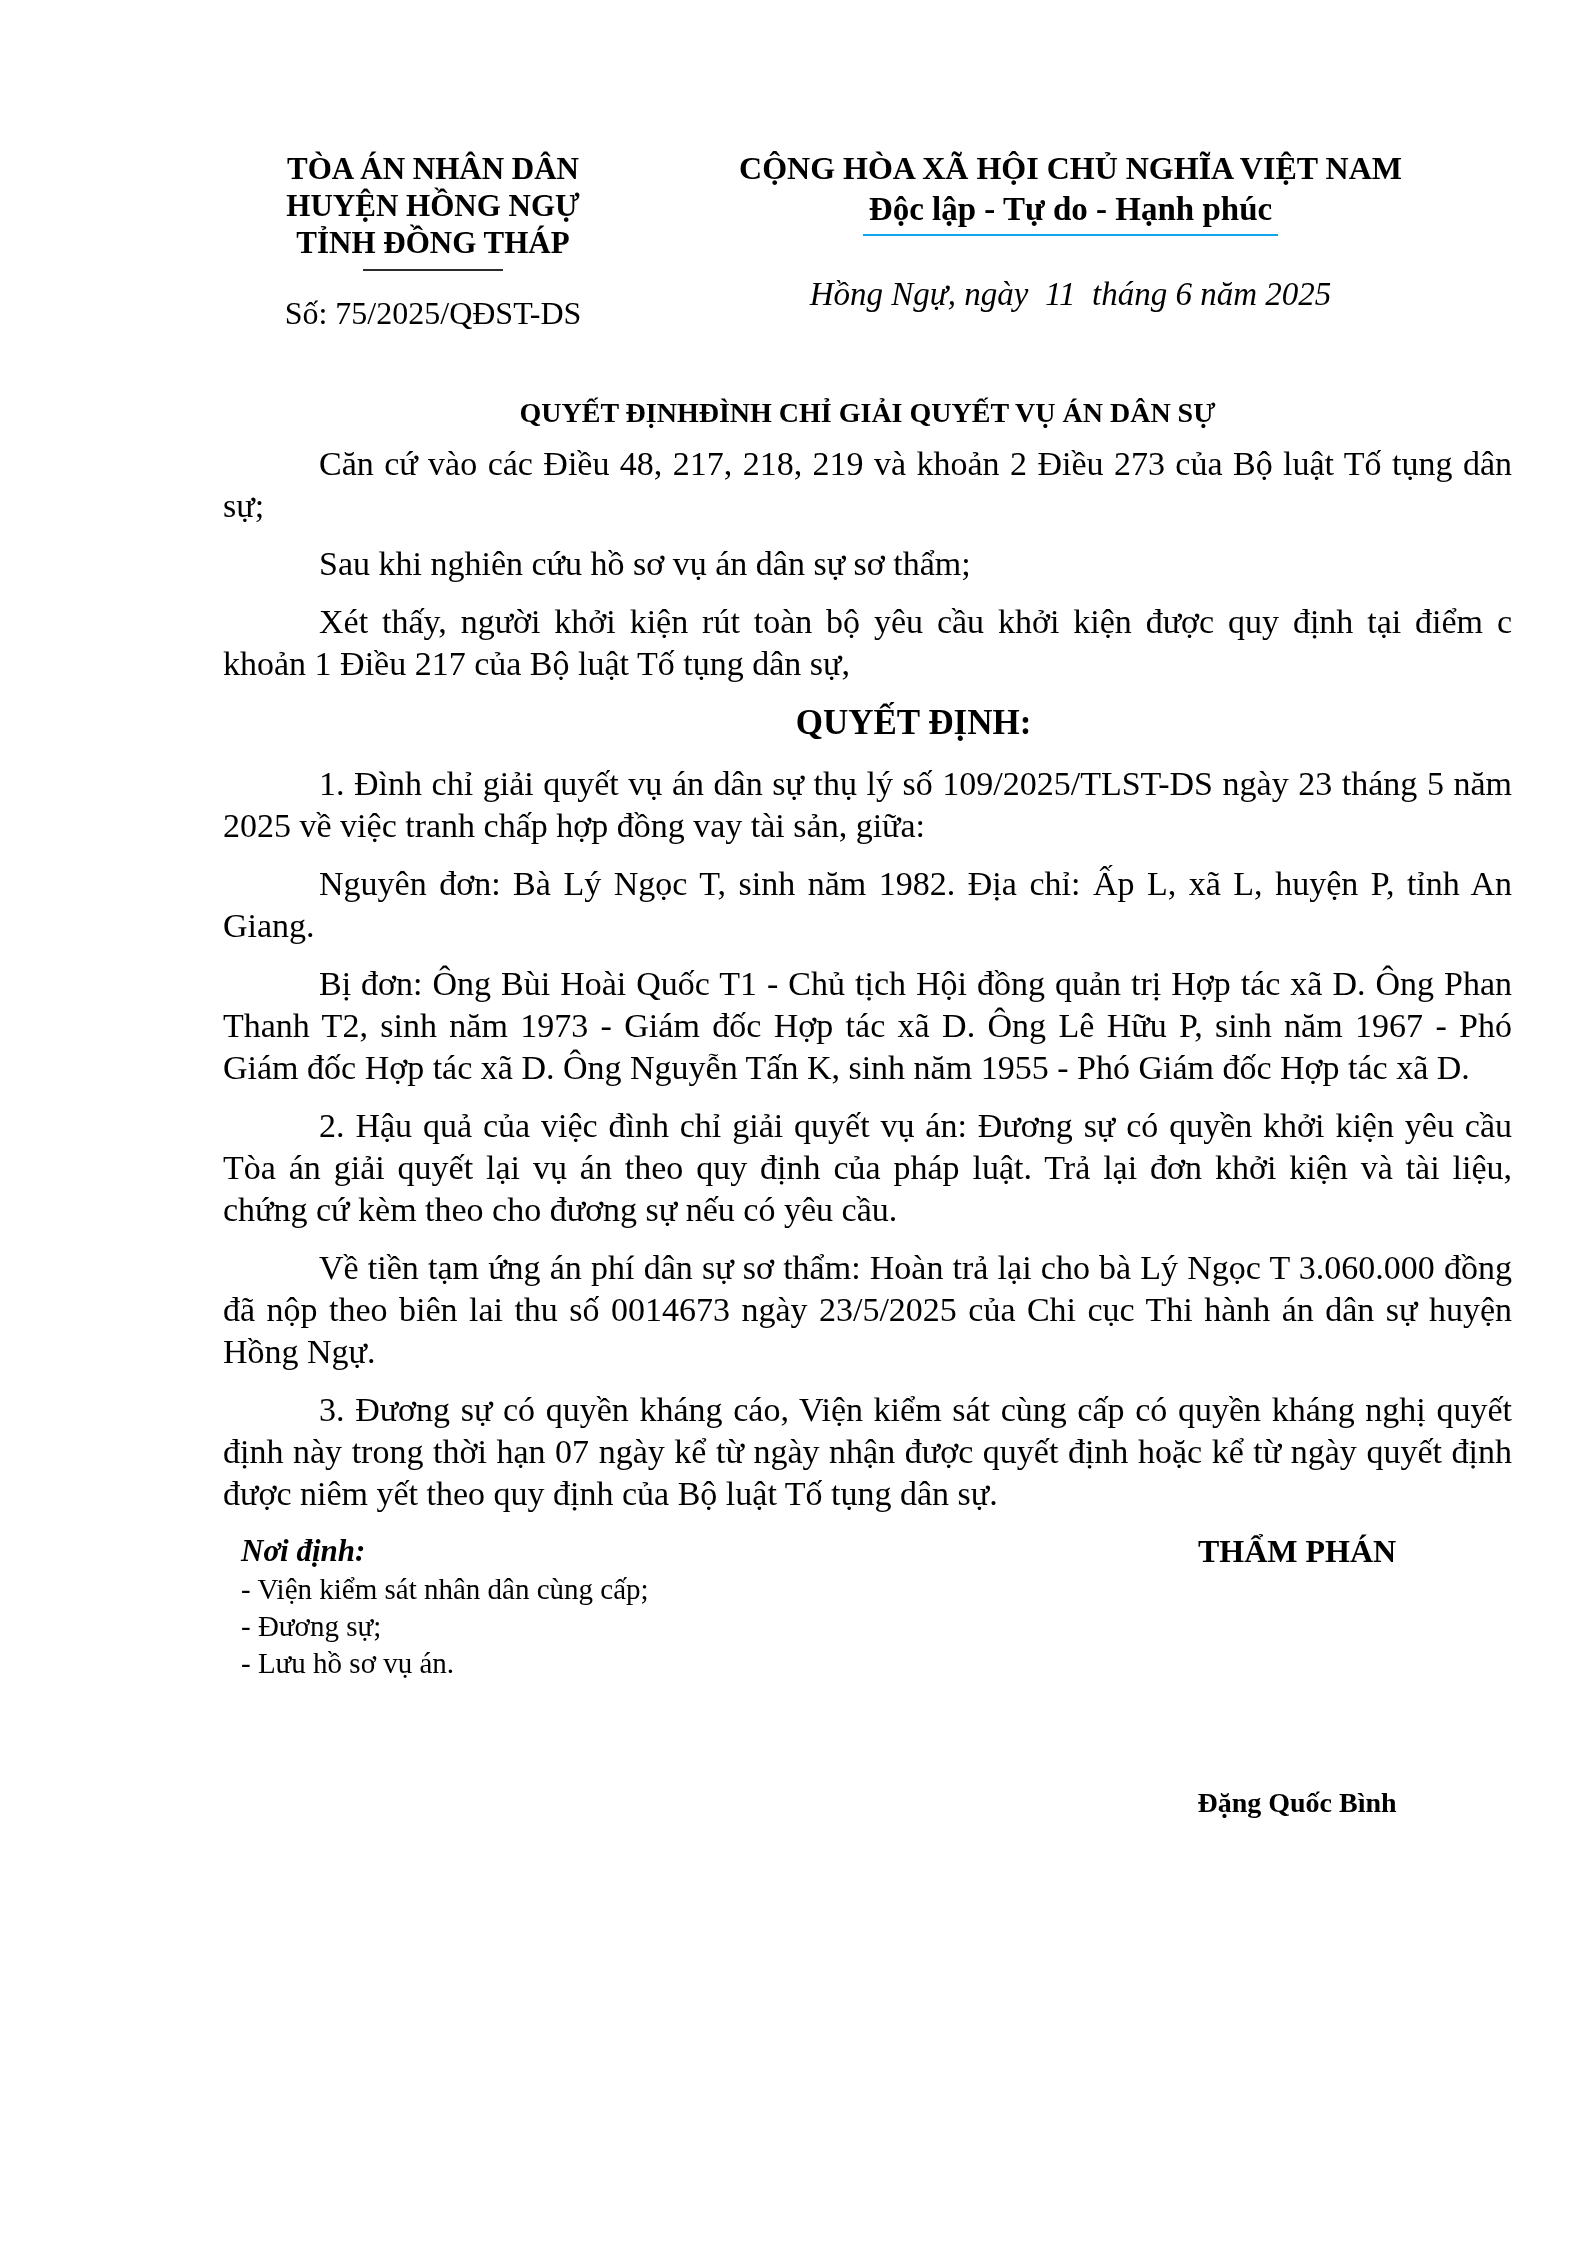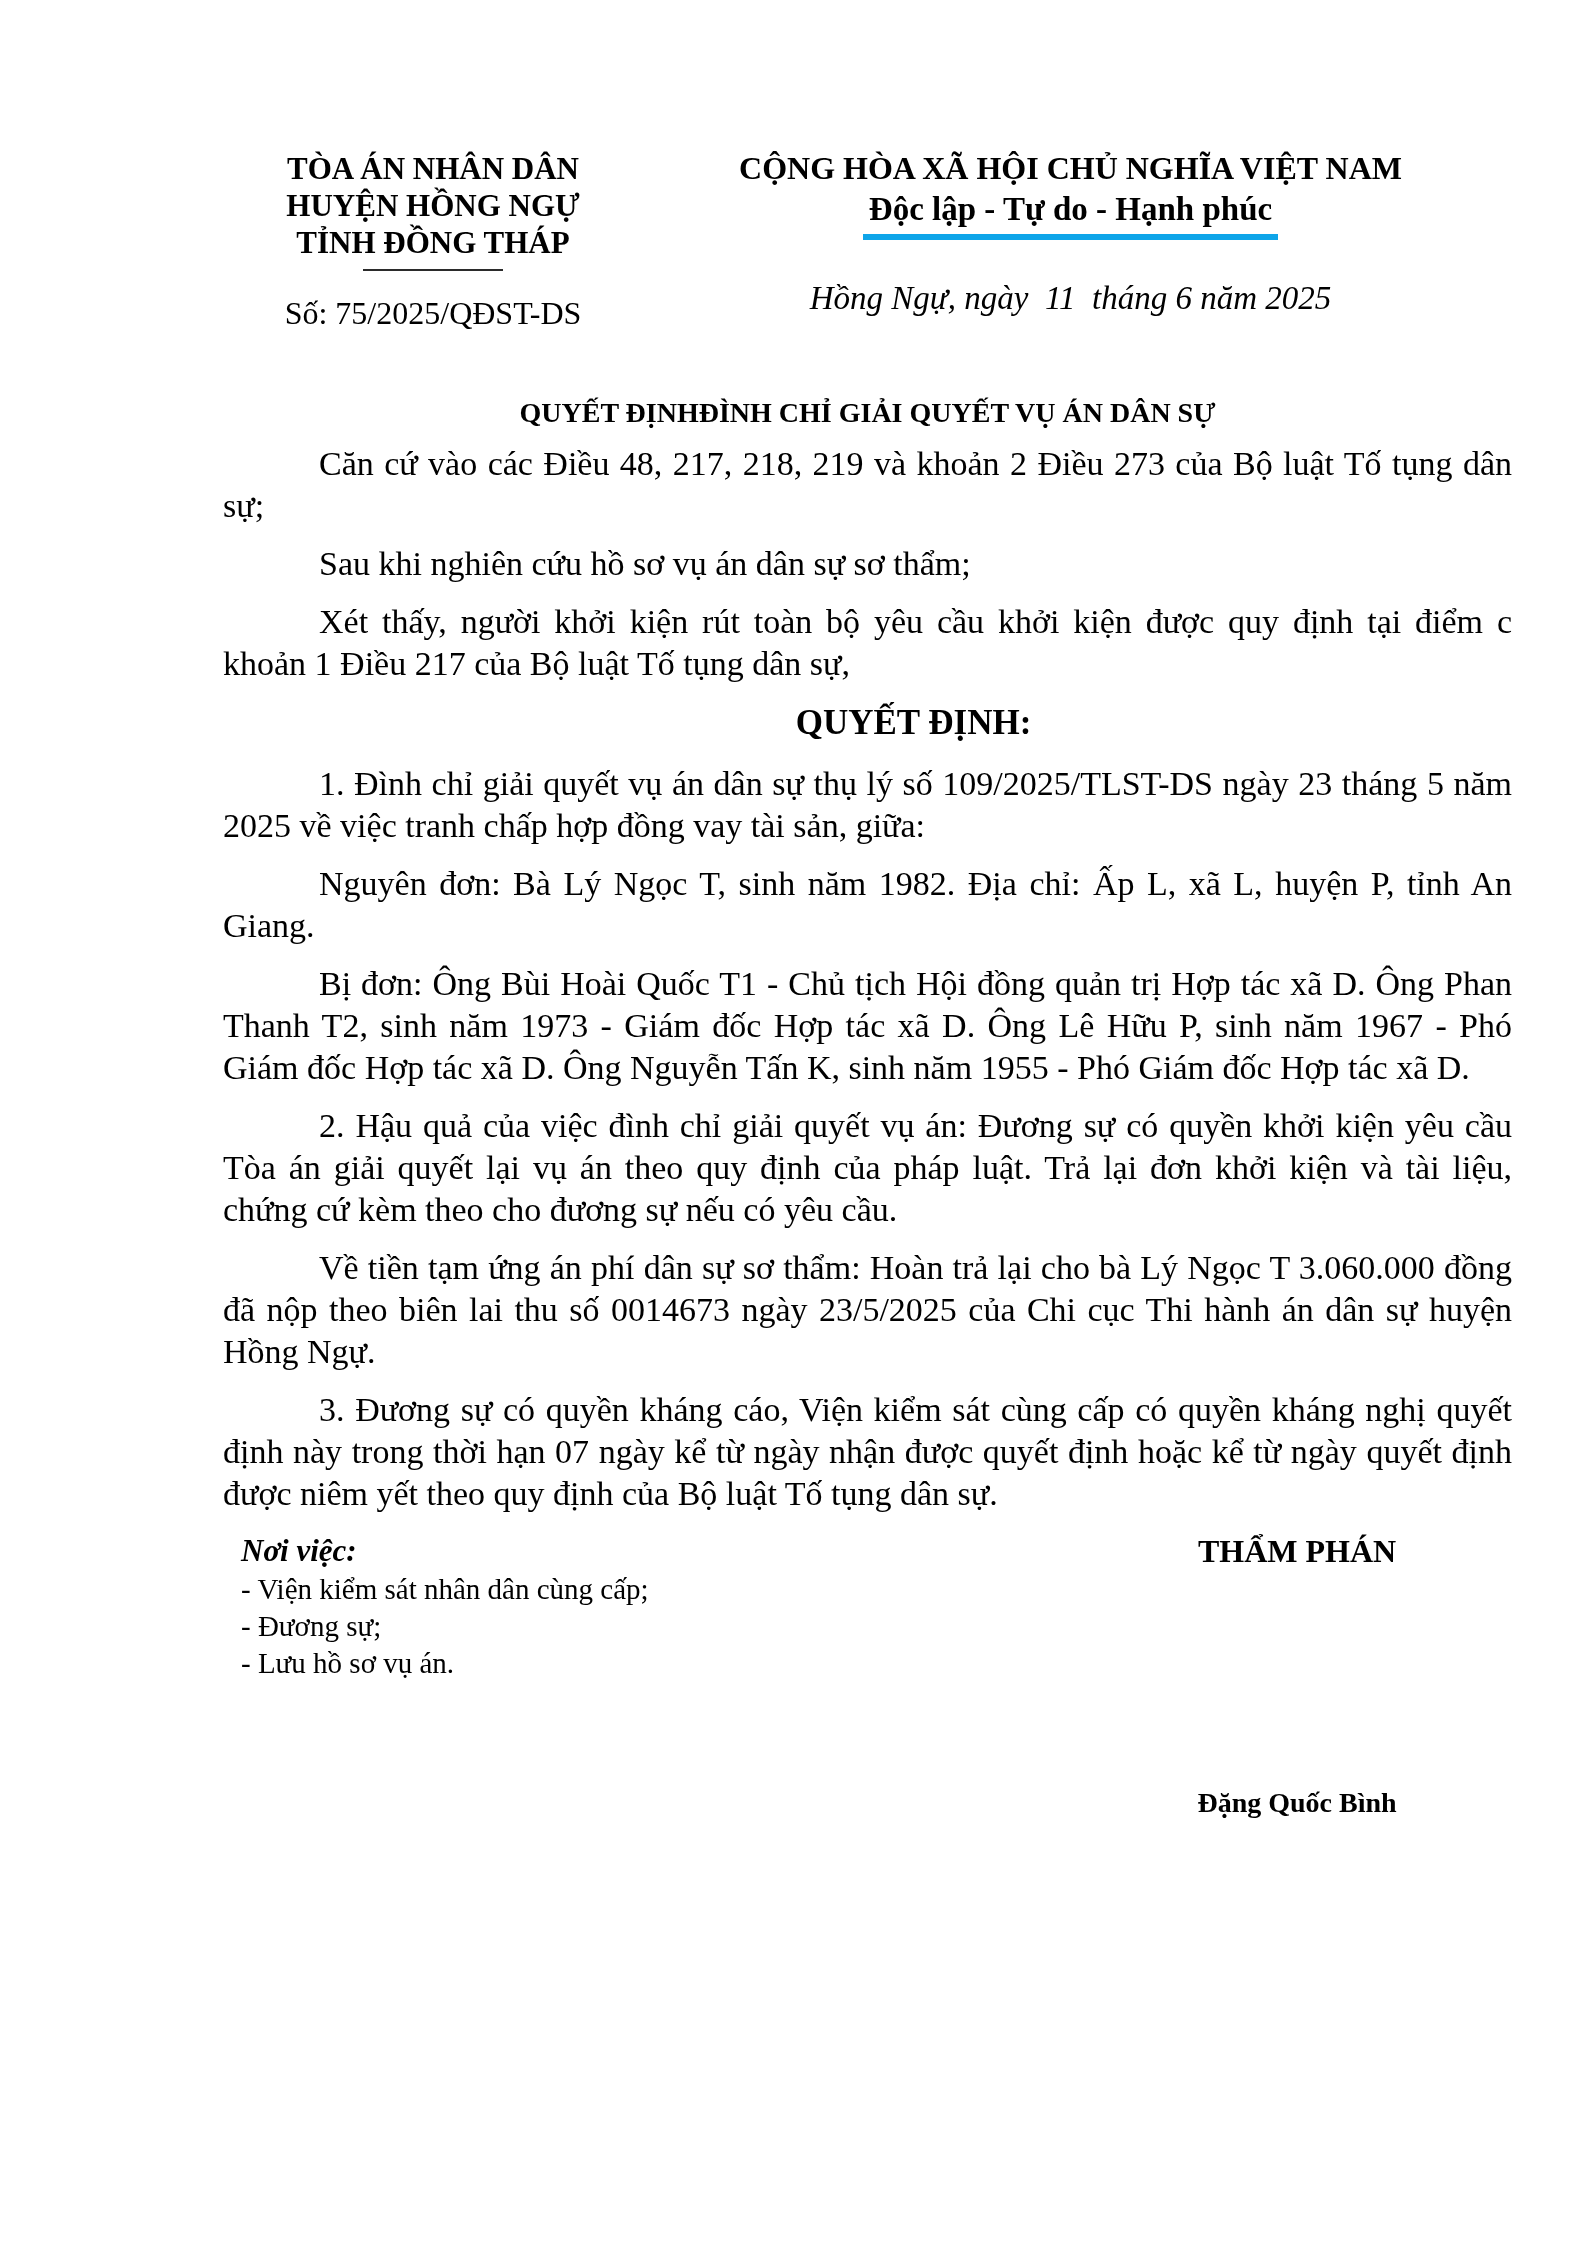--- a/index.html
+++ b/index.html
@@ -61,21 +61,21 @@
   }
   .national-line2-wrap {
     margin-top: 3px;
   }
   .national-line2 {
     display: inline-block;
     font-weight: bold;
     font-size: 33px;
     line-height: 38px;
     padding: 0 6px 6px 6px;
-    border-bottom: 6px solid #0ea5e9;
+    border-bottom: 2px solid #0ea5e9;
     white-space: nowrap;
   }
   .date-line {
     font-style: italic;
     font-size: 33px;
     line-height: 40px;
     margin-top: 38px;
     white-space: pre-wrap;
   }
 
@@ -180,21 +180,21 @@
     <p class="para">1. Đình chỉ giải quyết vụ án dân sự thụ lý số 109/2025/TLST-DS ngày 23 tháng 5 năm 2025 về việc tranh chấp hợp đồng vay tài sản, giữa:</p>
     <p class="para">Nguyên đơn: Bà Lý Ngọc T, sinh năm 1982. Địa chỉ: Ấp L, xã L, huyện P, tỉnh An Giang.</p>
     <p class="para">Bị đơn: Ông Bùi Hoài Quốc T1 - Chủ tịch Hội đồng quản trị Hợp tác xã D. Ông Phan Thanh T2, sinh năm 1973 - Giám đốc Hợp tác xã D. Ông Lê Hữu P, sinh năm 1967 - Phó Giám đốc Hợp tác xã D. Ông Nguyễn Tấn K, sinh năm 1955 - Phó Giám đốc Hợp tác xã D.</p>
     <p class="para">2. Hậu quả của việc đình chỉ giải quyết vụ án: Đương sự có quyền khởi kiện yêu cầu Tòa án giải quyết lại vụ án theo quy định của pháp luật. Trả lại đơn khởi kiện và tài liệu, chứng cứ kèm theo cho đương sự nếu có yêu cầu.</p>
     <p class="para">Về tiền tạm ứng án phí dân sự sơ thẩm: Hoàn trả lại cho bà Lý Ngọc T 3.060.000 đồng đã nộp theo biên lai thu số 0014673 ngày 23/5/2025 của Chi cục Thi hành án dân sự huyện Hồng Ngự.</p>
     <p class="para">3. Đương sự có quyền kháng cáo, Viện kiểm sát cùng cấp có quyền kháng nghị quyết định này trong thời hạn 07 ngày kể từ ngày nhận được quyết định hoặc kể từ ngày quyết định được niêm yết theo quy định của Bộ luật Tố tụng dân sự.</p>
   </div>
 
   <div class="footer">
     <div class="footer-left">
-      <div class="recipients-label">Nơi việc:</div>
+      <div class="recipients-label">Nơi định:</div>
       <div class="recipient-item">- Viện kiểm sát nhân dân cùng cấp;</div>
       <div class="recipient-item">- Đương sự;</div>
       <div class="recipient-item">- Lưu hồ sơ vụ án.</div>
     </div>
     <div class="footer-right">
       <div class="judge-title">THẨM PHÁN</div>
       <div class="judge-name">Đặng Quốc Bình</div>
     </div>
   </div>
 

